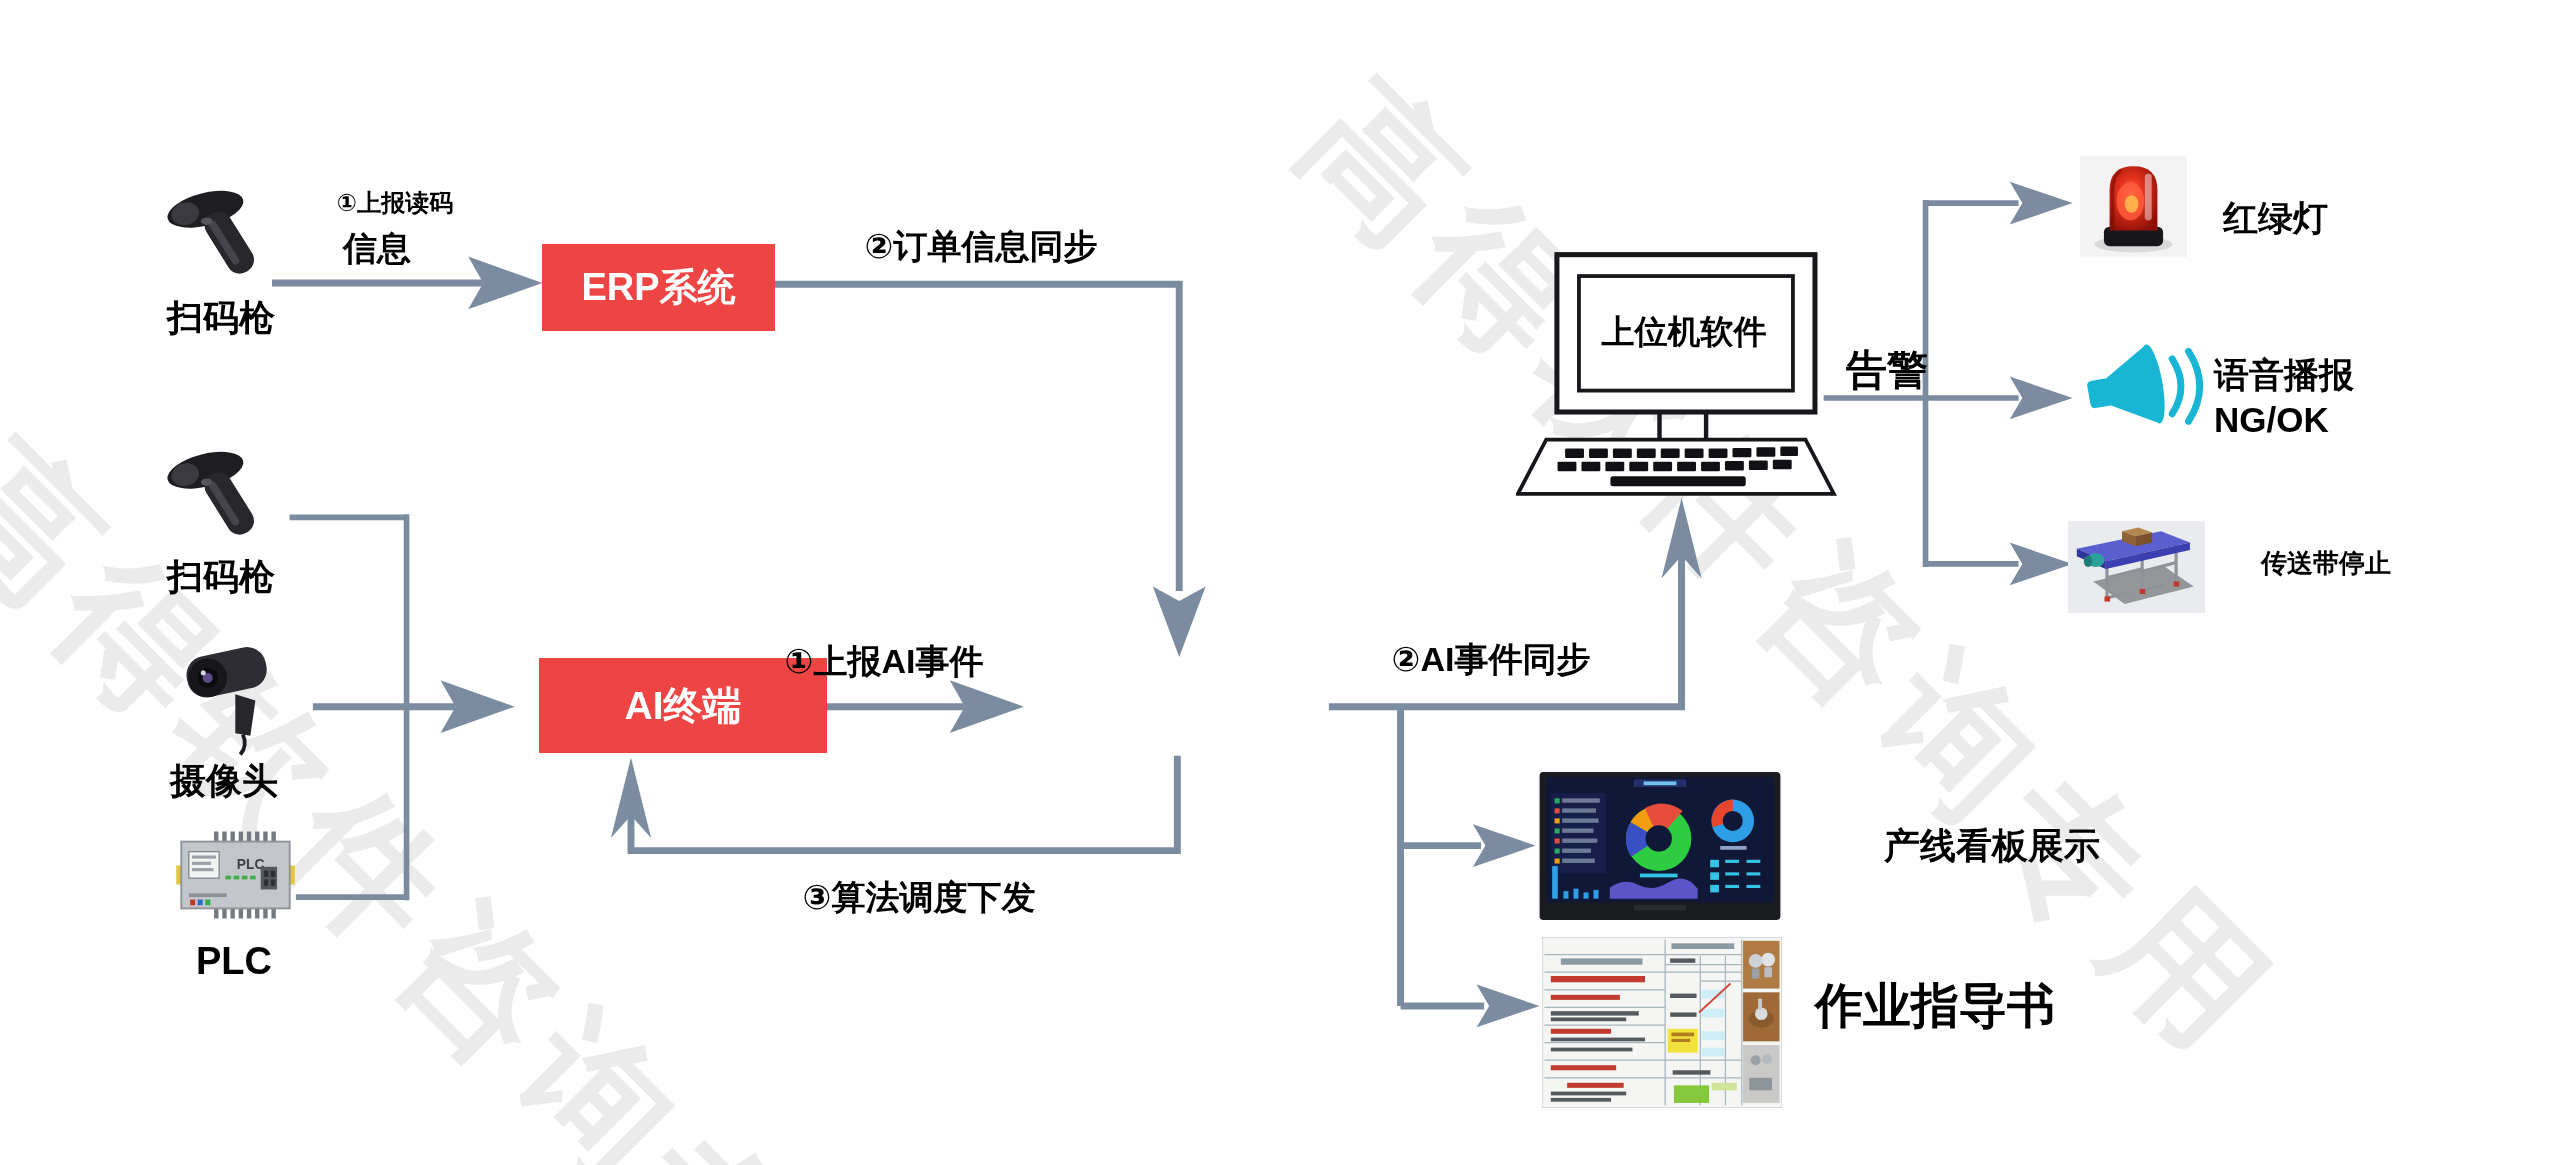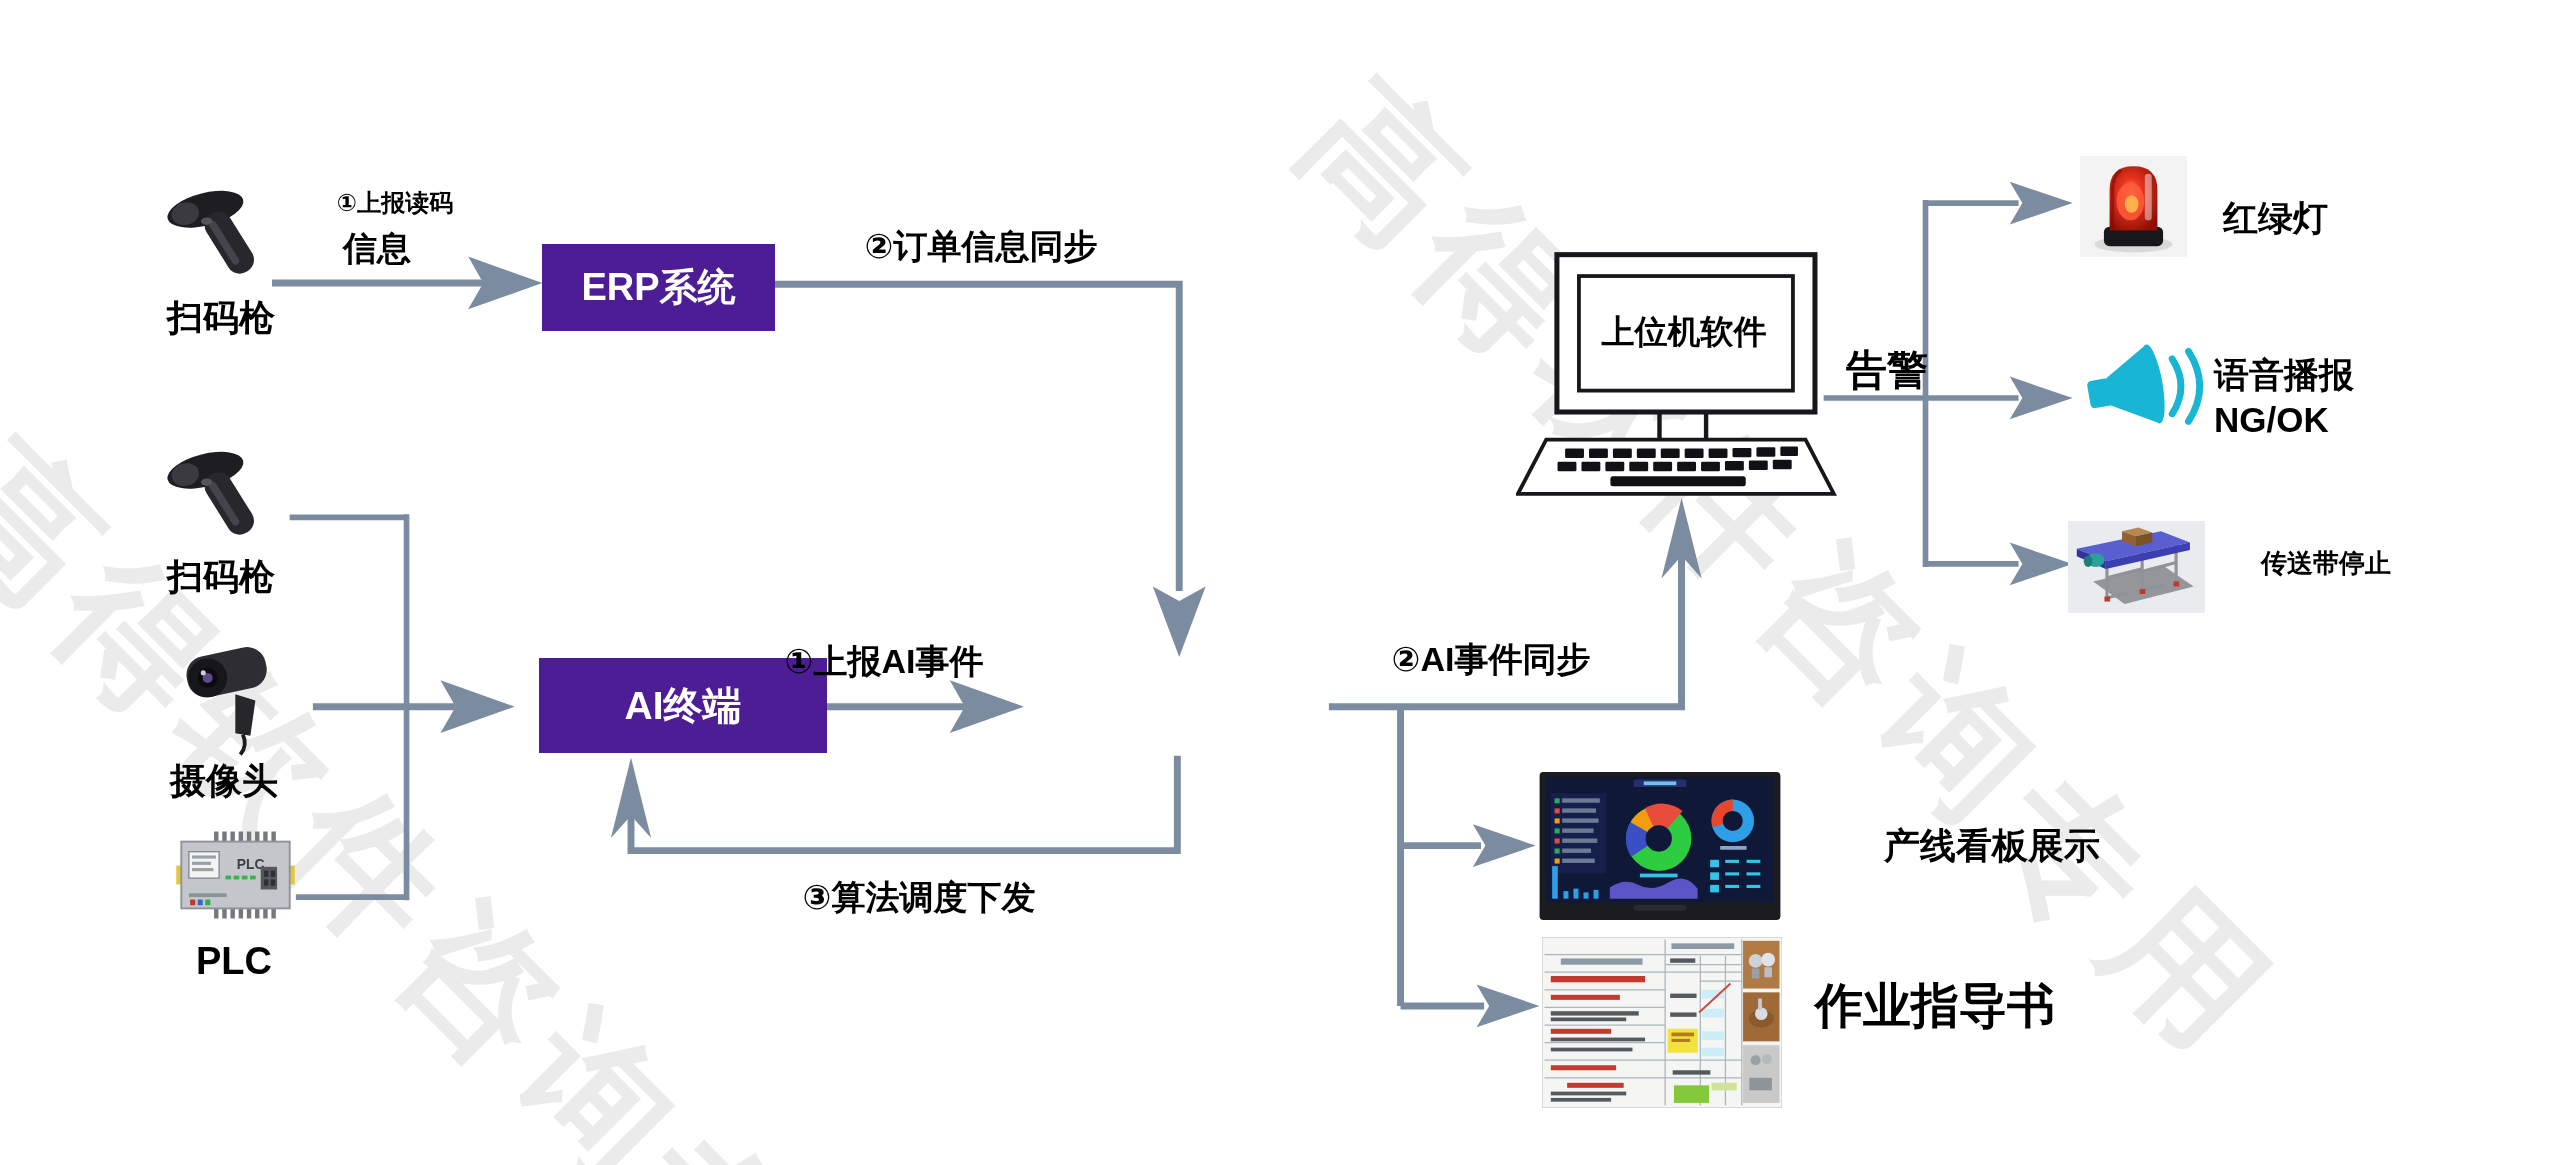--- a/index.html
+++ b/index.html
@@ -2,21 +2,21 @@
 <html style="font-size:10px"><head>
 <meta charset="utf-8">
 <style>
   html,body{margin:0;padding:0;background:#fff;}
   .stage{position:relative;width:2576px;height:1165px;background:#ffffff;overflow:hidden;
          font-family:"Liberation Sans","DejaVu Sans",sans-serif;}
   .wm{position:absolute;font-size:146px;font-weight:700;color:#ebebeb;white-space:nowrap;
       letter-spacing:16.4px;transform:rotate(45deg);transform-origin:left top;z-index:1;
       pointer-events:none;user-select:none;}
   .layer{position:absolute;left:0;top:0;z-index:2;}
-  .node-box{position:absolute;background:#4c1d95;color:#fff;display:flex;align-items:center;
+  .node-box{position:absolute;background:#ef4444;color:#fff;display:flex;align-items:center;
       justify-content:center;font-weight:700;z-index:3;}
   .lbl{position:absolute;color:#000;font-weight:600;white-space:nowrap;z-index:4;}
   .lbl.c{transform:translate(-50%,-50%);}
   .lbl.l{transform:translate(0,-50%);}
   .icon{position:absolute;z-index:3;}
   svg{display:block;}
 </style>
 </head>
 <body>
 

